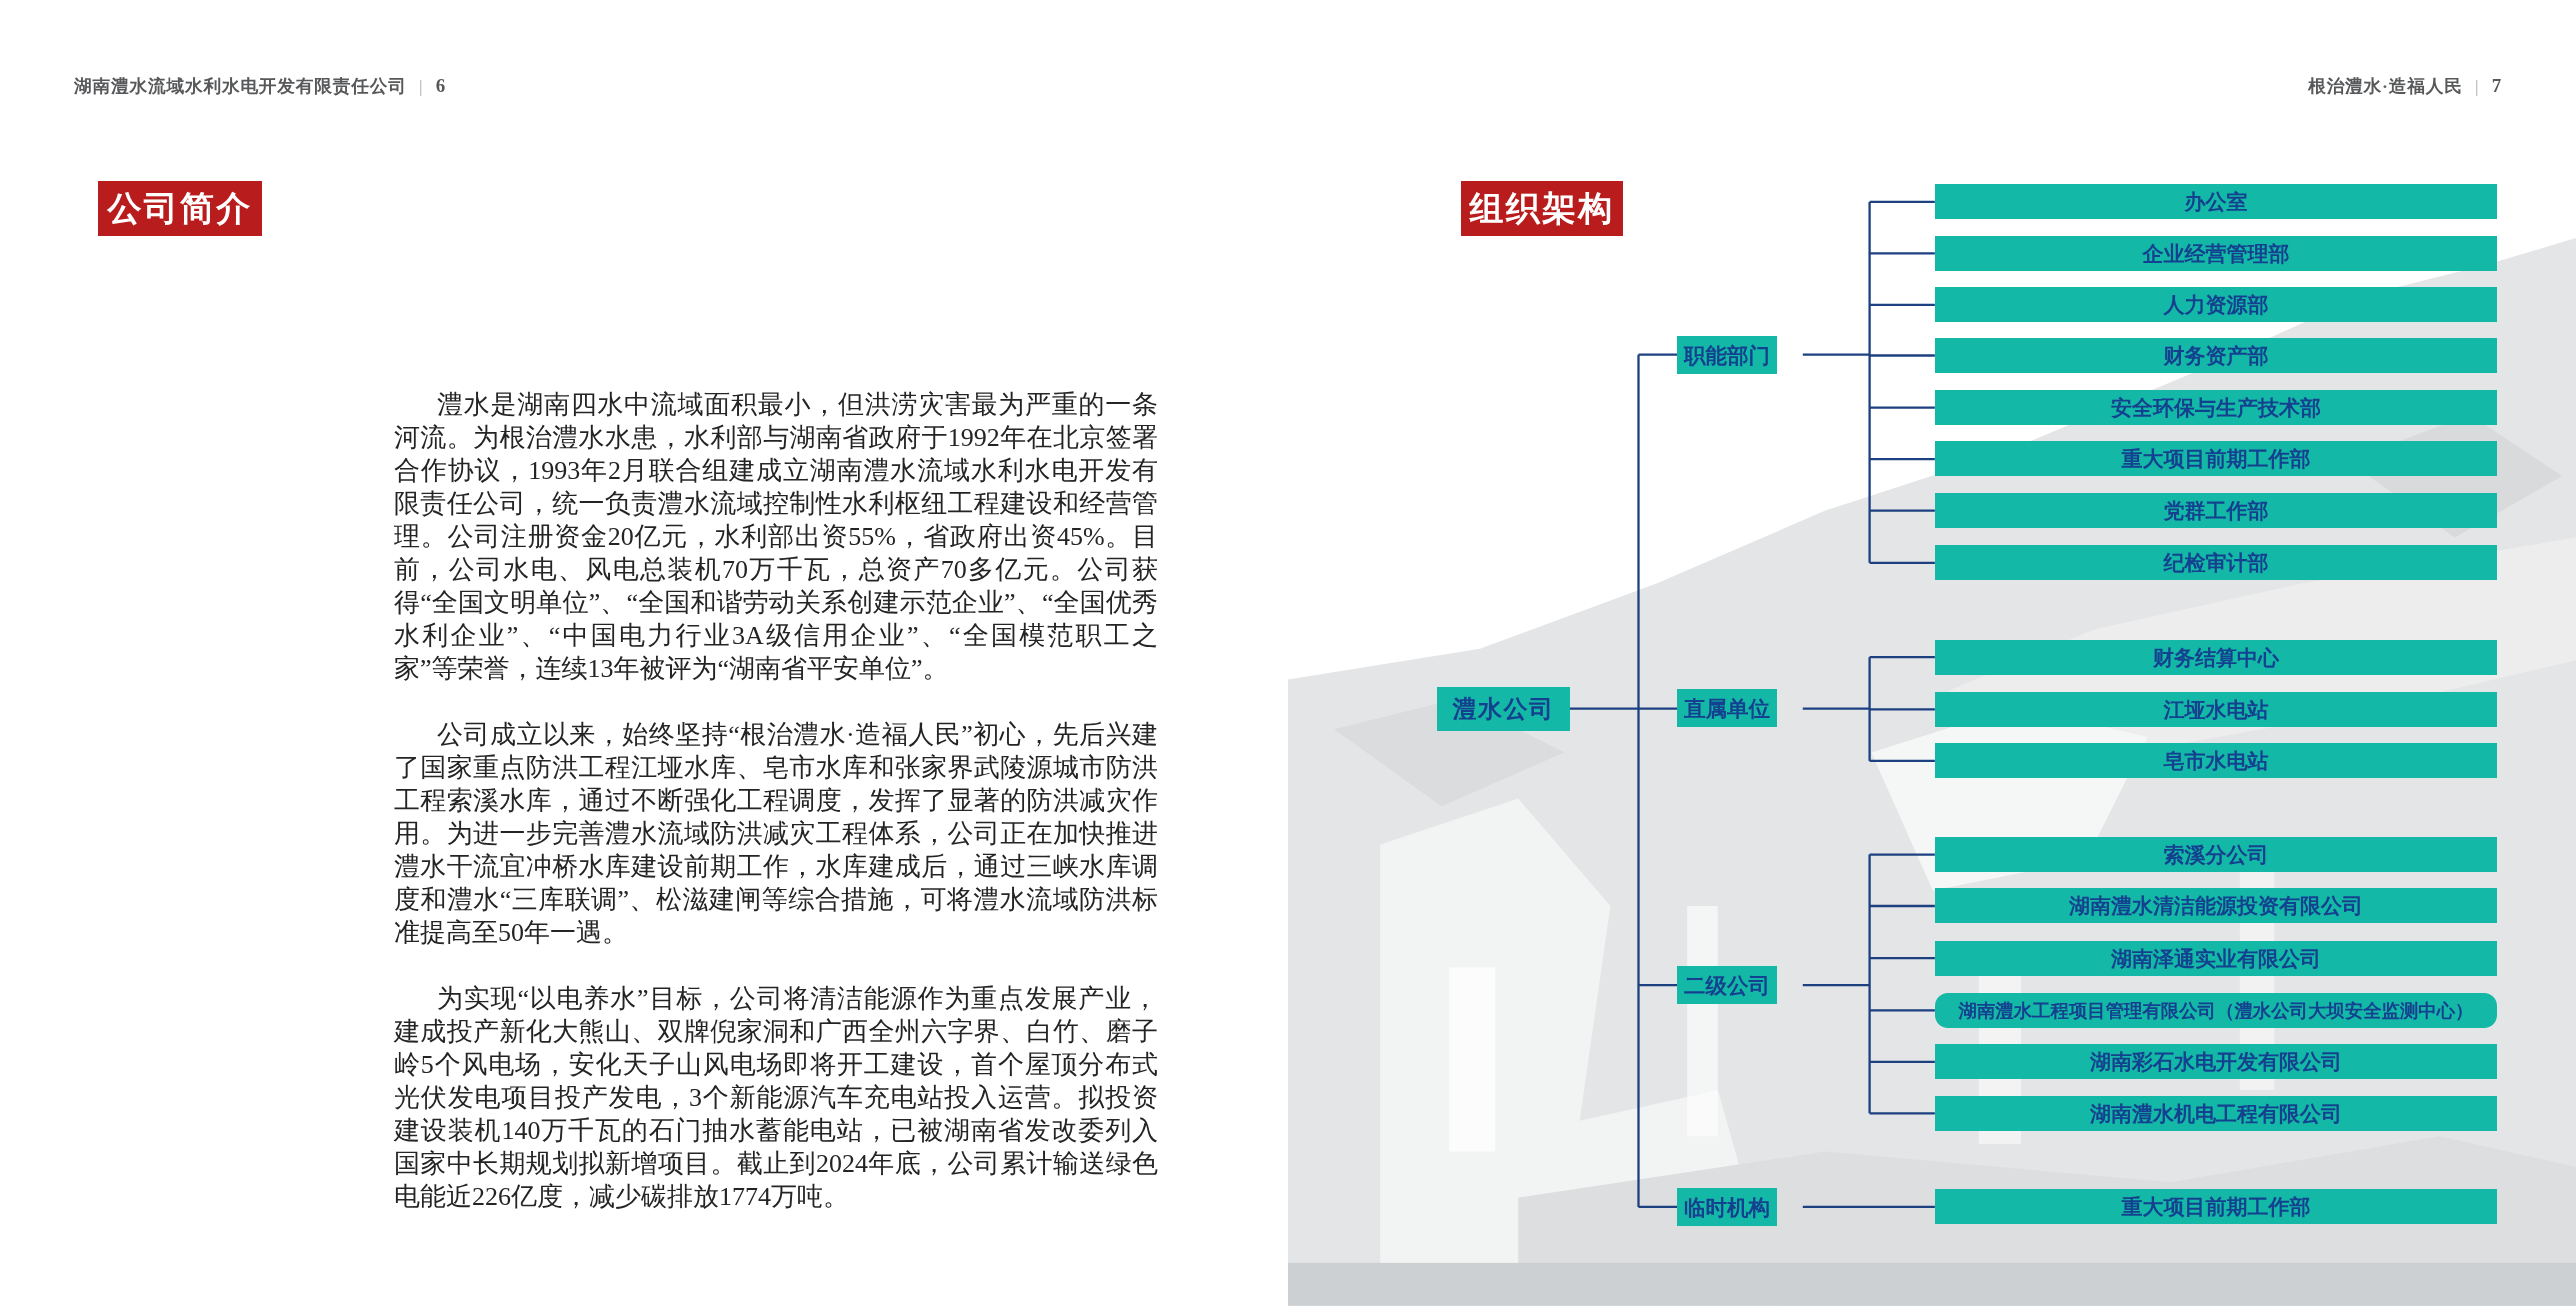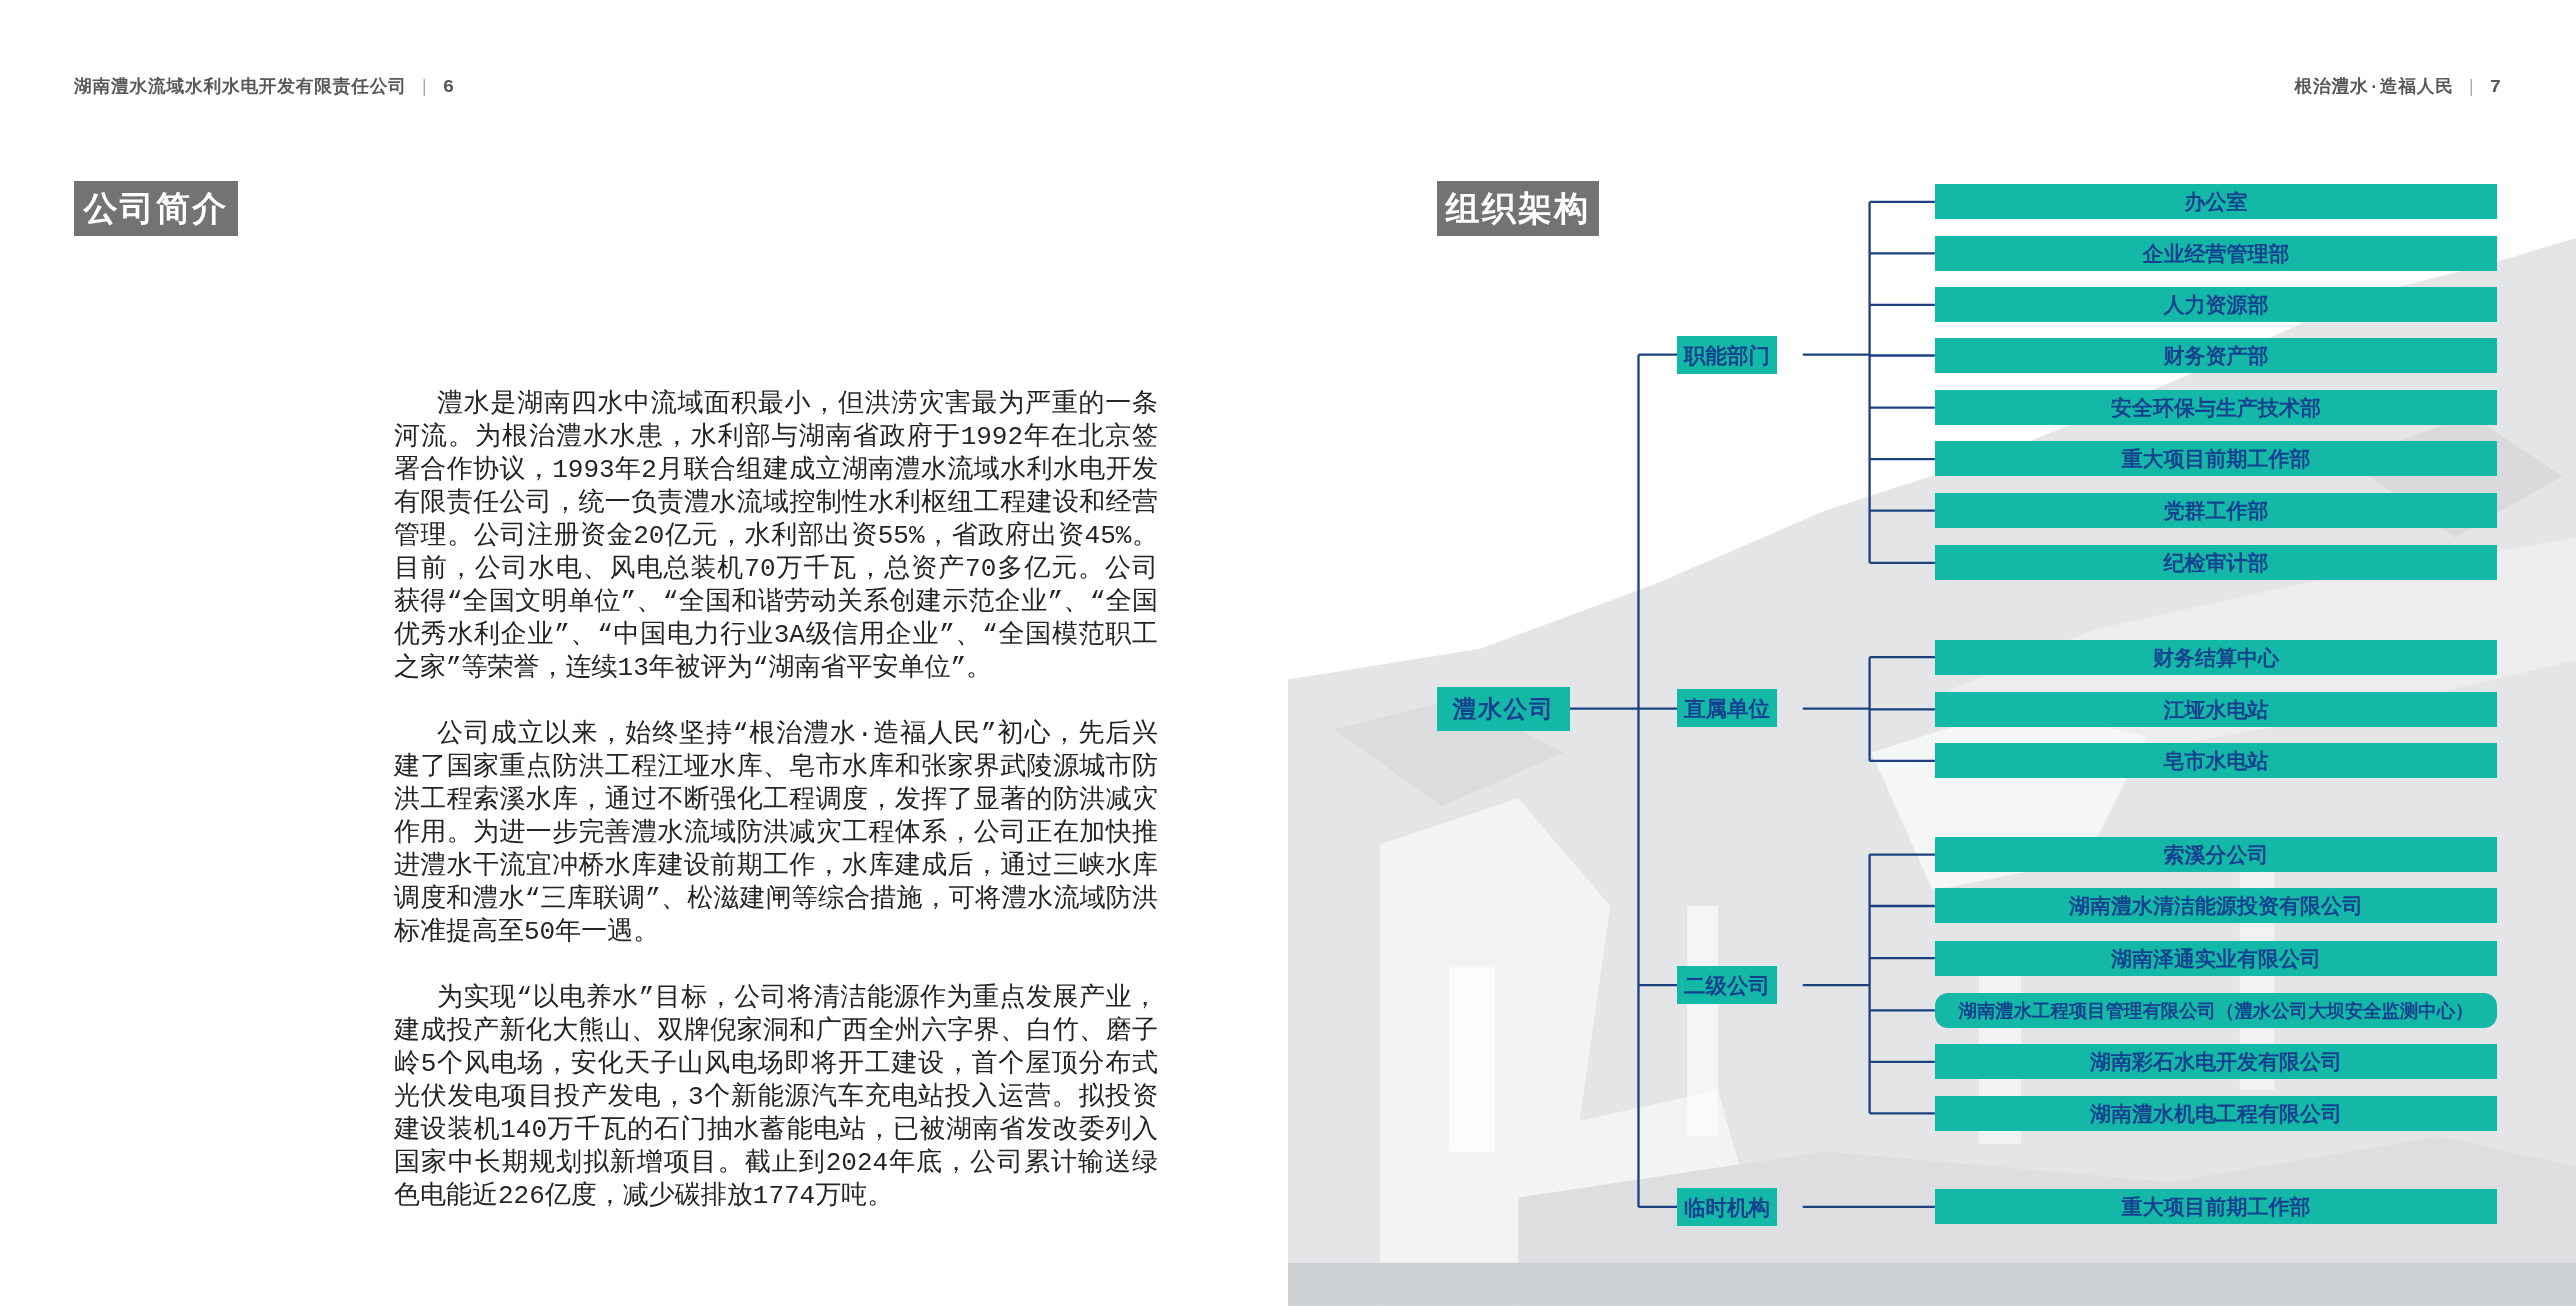--- a/index.html
+++ b/index.html
@@ -1,26 +1,26 @@
 <!DOCTYPE html>
 <html style="font-size:12.3px"><head>
 <meta charset="utf-8">
 <style>
   html,body{margin:0;padding:0;background:#ffffff;}
   .sheet{position:relative;width:2576px;height:1306px;background:#ffffff;overflow:hidden;
-         font-family:Liberation Mono, monospace;}
+         font-family:Liberation Serif, serif;}
   
   .hdr{position:absolute;top:74px;font-size:17.7px;font-weight:bold;color:#57585a;letter-spacing:0.8px;white-space:nowrap;}
   .hdr-left{left:74px;}
   .hdr-right{right:74px;text-align:left;}
   .hdr .sep{color:#a9abad;font-weight:normal;margin:0 12.3px;}
   .hdr .pagenum{font-size:19px;}
   
-  .title-chip{position:absolute;background:#737373;color:#ffffff;font-weight:bold;
-              font-size:34px;letter-spacing:2.3px;display:flex;align-items:center;justify-content:center;}
+  .title-chip{position:absolute;background:#b91c1c;color:#ffffff;font-weight:bold;
+              font-size:34px;letter-spacing:2.3px;display:flex;align-items:center;justify-content:center;margin-left:24px;}
   .title-left{left:74px;top:181px;width:164px;height:55px;}
   .title-right{left:1437px;top:181px;width:162px;height:55px;}
   
   .bodytext{position:absolute;left:394px;top:388px;width:764px;font-size:26px;line-height:33px;
             color:#242424;text-align:justify;font-weight:500;}
   .bodytext p{margin:0 0 33px 0;text-indent:43px;}
   
   .photo{position:absolute;left:1288px;top:0;width:1288px;height:1306px;z-index:0;}
   
   .org{position:absolute;left:0;top:0;width:2576px;height:1306px;z-index:1;}

